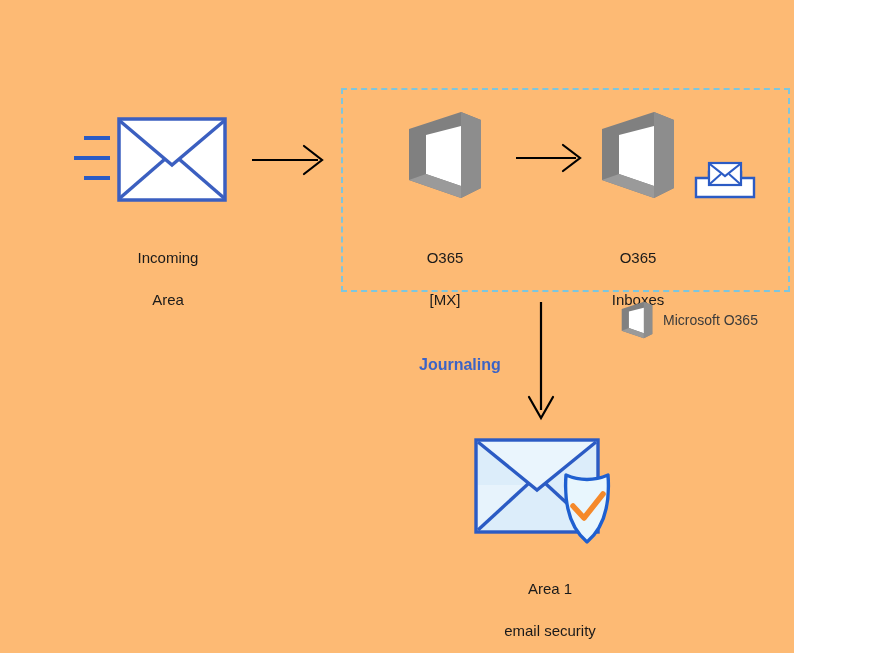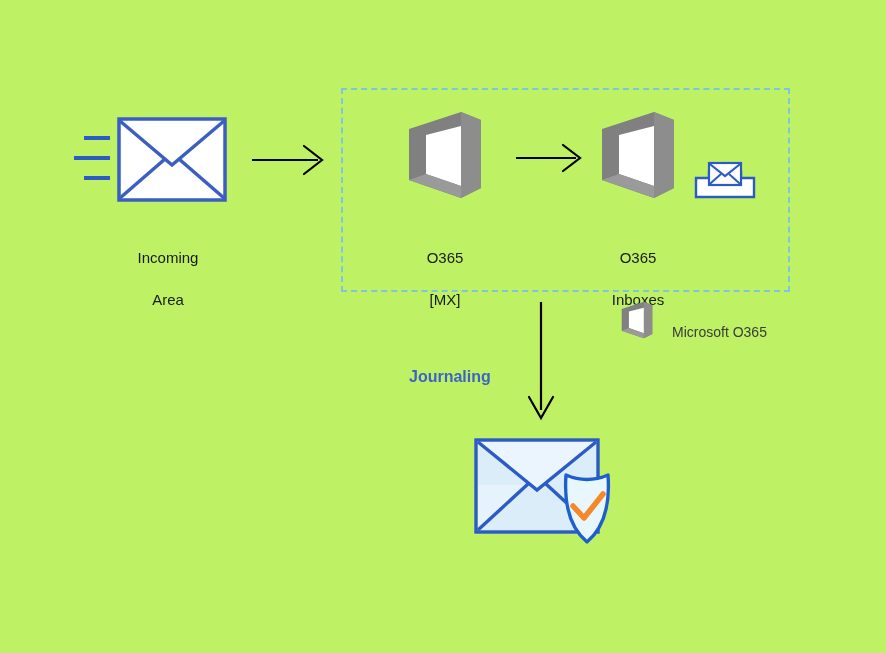--- a/index.html
+++ b/index.html
@@ -5,23 +5,23 @@
   html, body {
     margin: 0;
     padding: 0;
     background: #ffffff;
   }
   body {
     font-family: "Liberation Sans", sans-serif;
   }
   #diagram-canvas {
     position: relative;
-    width: 886px;
+    width: 794px;
     height: 653px;
-    background: #bef264;
+    background: #fdba74;
     overflow: hidden;
   }
   .node-label {
     position: absolute;
     text-align: center;
     color: #1a1a1a;
     font-size: 15px;
     line-height: 21px;
     font-family: "Liberation Sans", sans-serif;
     white-space: pre-line;
@@ -31,22 +31,22 @@
     border: 2px dashed #7ec6dd;
     box-sizing: border-box;
     background: transparent;
   }
   .icon-wrap {
     position: absolute;
   }
   .legend-row {
     position: absolute;
     display: flex;
-    align-items: flex-end;
-    gap: 18px;
+    align-items: center;
+    gap: 9px;
   }
   .legend-text {
     color: #3b3b3b;
     font-size: 14px;
     font-family: "Liberation Sans", sans-serif;
     white-space: nowrap;
   }
   .flow-tag {
     position: absolute;
     color: #3c63c6;
@@ -152,35 +152,39 @@
     <span class="legend-text">Microsoft O365</span>
   </div>
 
   <div class="icon-wrap" style="left:522px; top:302px; width:38px; height:120px;">
     <svg width="38" height="120" viewBox="0 0 38 120">
       <line x1="19" y1="0" x2="19" y2="108" stroke="#000000" stroke-width="2.2"></line>
       <path d="M7 95 L19 116 L31 95" fill="none" stroke="#000000" stroke-width="2.2" stroke-linecap="round" stroke-linejoin="miter"></path>
     </svg>
   </div>
 
-  <div class="flow-tag" style="left:409px; top:356px;margin-top:12px;">Journaling</div>
+  <div class="flow-tag" style="left:419px; top:356px;">Journaling</div>
 
   <div class="icon-wrap" style="left:470px; top:432px; width:160px; height:118px;">
     <svg width="160" height="118" viewBox="0 0 160 118">
 
       <rect x="6" y="8" width="122" height="92" fill="#dcedfa" stroke="#2b5bc4" stroke-width="3.4"></rect>
 
       <path d="M8 10 L67 58 L126 10 Z" fill="#eaf5fd"></path>
 
       <path d="M8 98 L60 53 L8 53 Z" fill="#eef7fd" opacity="0.6"></path>
 
       <path d="M8 10 L67 58 L126 10" fill="none" stroke="#2b5bc4" stroke-width="3.4" stroke-linejoin="miter"></path>
       <path d="M8 98 L58 52" fill="none" stroke="#2b5bc4" stroke-width="3.4"></path>
       <path d="M126 98 L76 52" fill="none" stroke="#2b5bc4" stroke-width="3.4"></path>
 
       <g>
         <path d="M96 43 C110 49 124 49 138 43 C140 70 136 94 117 110 C98 94 94 70 96 43 Z" fill="#e8f6fd" stroke="#1e5fd0" stroke-width="3.4" stroke-linejoin="round"></path>
         <path d="M103 74 L114 86 L133 62" fill="none" stroke="#f5892a" stroke-width="5.5" stroke-linecap="round" stroke-linejoin="round"></path>
       </g>
     </svg>
   </div>
+  <div class="node-label" style="left:470px; top:557px; width:160px;">
+    <span>Area 1</span><br>
+    <span>email security</span>
+  </div>
 
 </div>
 
 </body></html>

